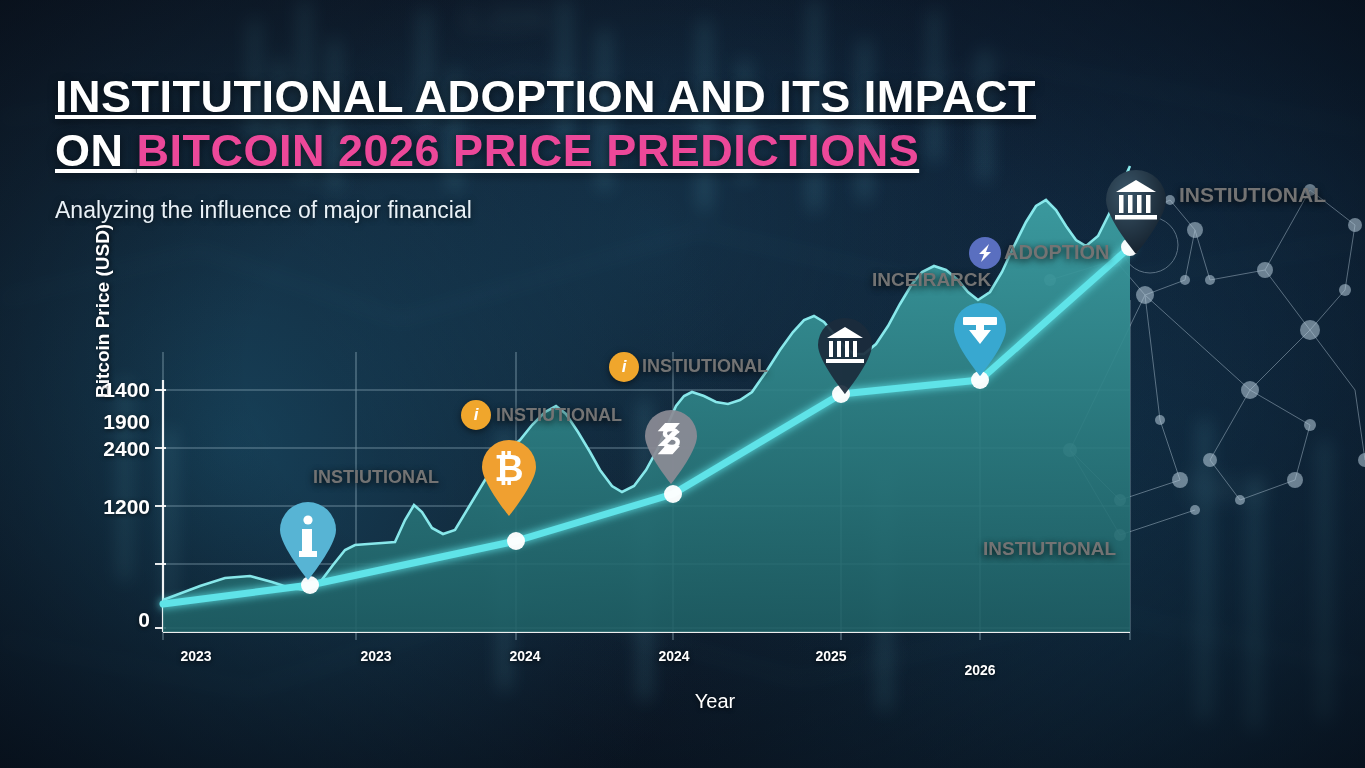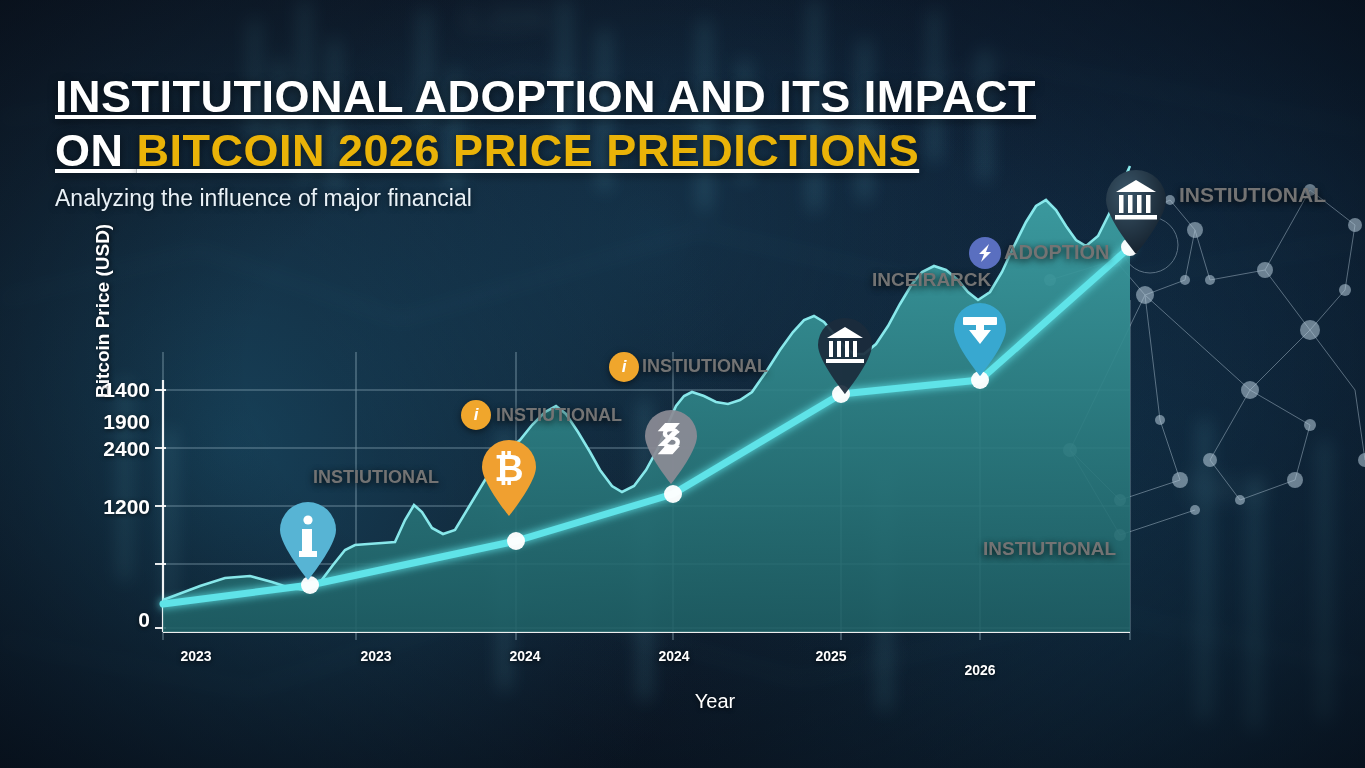--- a/index.html
+++ b/index.html
@@ -27,23 +27,23 @@
     position:absolute;inset:0;
     background:radial-gradient(ellipse at 50% 48%, rgba(0,0,0,0) 45%, rgba(4,9,17,.72) 100%);
   }
 
   
   .header{position:absolute;left:55px;top:70px;width:1020px;}
   .title{
     font-size:45px;line-height:54px;font-weight:700;letter-spacing:.5px;
     color:#ffffff;margin:0;text-shadow:0 2px 10px rgba(0,0,0,.55);text-decoration:underline;
   }
-  .title .hl{color:#eab308;}
+  .title .hl{color:#ec4899;}
   .subtitle{
-    margin-top:4px;font-size:23px;line-height:33px;color:#e9f1f7;font-weight:400;
+    margin-top:16px;font-size:23px;line-height:33px;color:#e9f1f7;font-weight:400;
     text-shadow:0 1px 6px rgba(0,0,0,.6);
   }
 
   
   .chart-wrap{position:absolute;left:0;top:0;width:1365px;height:768px;}
   .ylabel{
     position:absolute;left:92px;top:398px;
     transform:rotate(-90deg);transform-origin:left top;
     font-size:19px;font-weight:700;color:#ffffff;white-space:nowrap;
     text-shadow:0 1px 4px rgba(0,0,0,.7);

